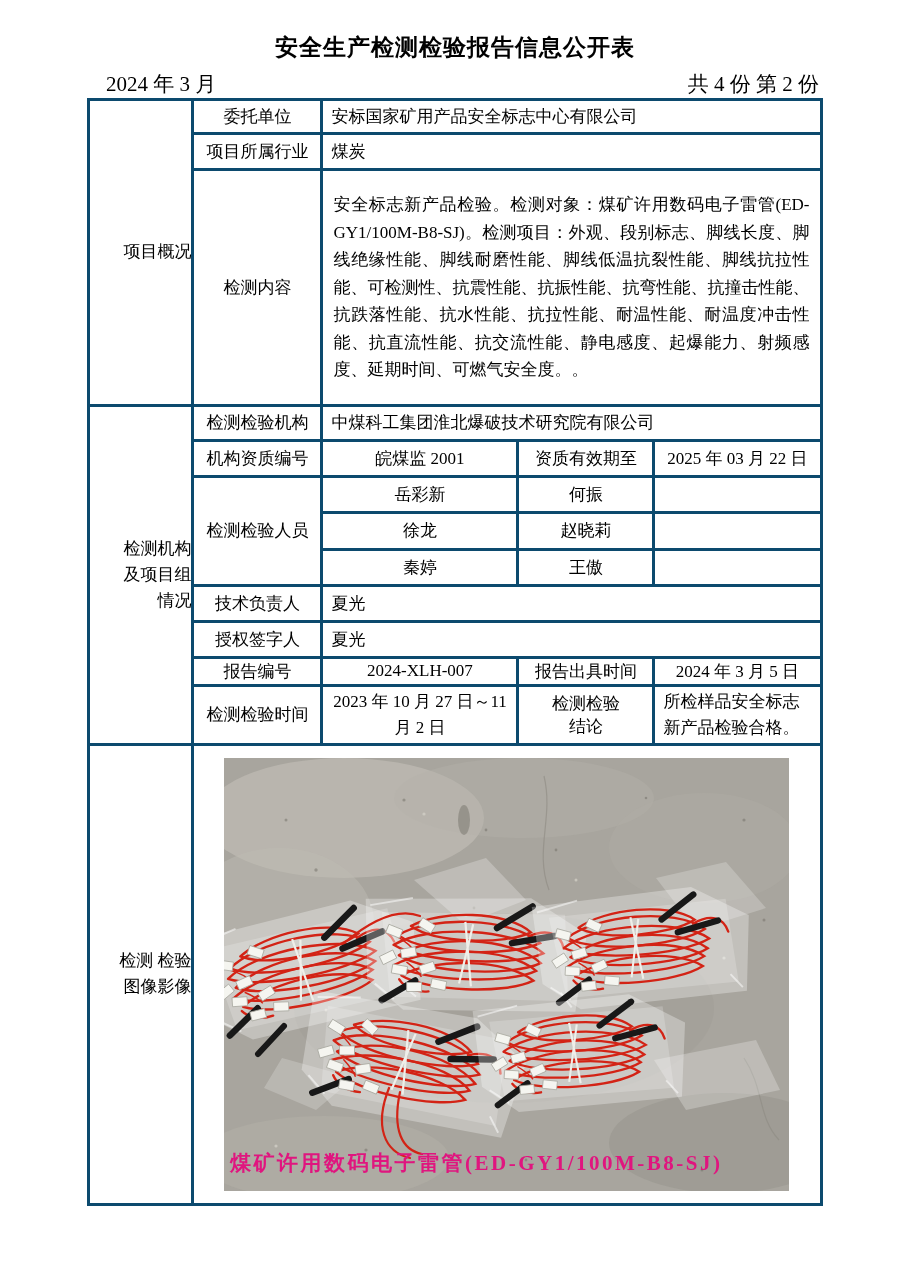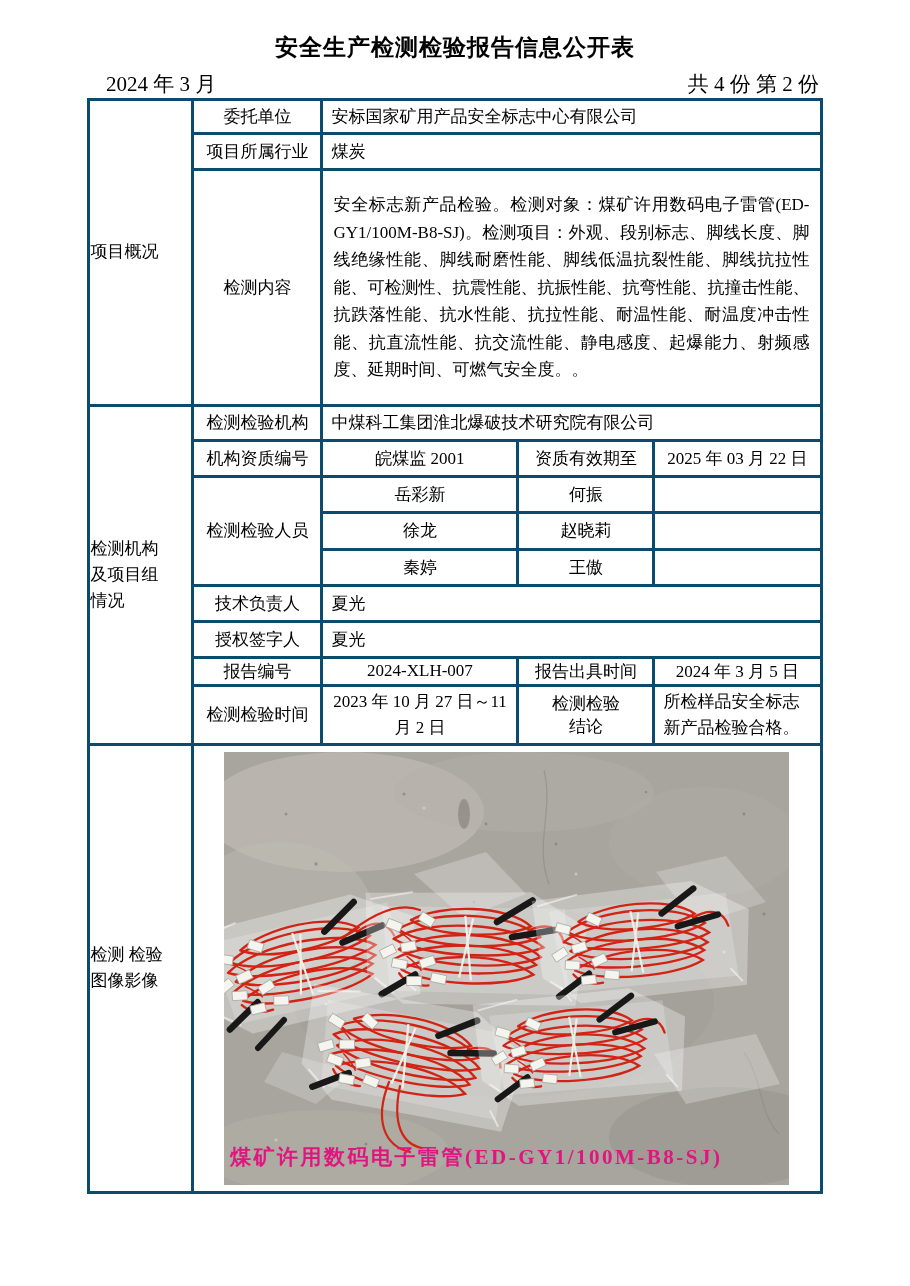--- a/index.html
+++ b/index.html
@@ -36,33 +36,33 @@
   }
   table.main td {
     border:3px solid #0c4a6e;
     vertical-align:middle;
     overflow:hidden;
   }
   tr.sect-top td { border-top:2px solid #000; }
 
   .ctr { text-align:center; }
   .val { text-align:left; padding:2px 8px; }
-  .side-label { text-align:left; line-height:26px; }
+  .side-label { text-align:right; line-height:26px; }
   .side-label span { display:block; }
   .content-cell {
     padding:20px 10px;
     line-height:27.5px;
     text-align:justify;
   }
   .wrap-narrow { display:inline-block; width:4.3em; text-align:center; vertical-align:middle; }
   .concl { text-align:left; padding:2px 8px; line-height:26px; }
   .time-cell { text-align:center; padding:2px 6px; line-height:26px; }
 
   td.photo-cell { padding:2px 0; vertical-align:middle; }
-  .photo-wrap { width:565px; height:433px; margin:4px auto;border-radius:9px; }
+  .photo-wrap { width:565px; height:433px; margin:10px auto;border-radius:9px; }
   .photo-wrap svg { display:block; }
 </style>
 </head>
 <body>
 
 <div class="page">
 
   <div class="doc-title">安全生产检测检验报告信息公开表</div>
 
   <div class="meta-row">

